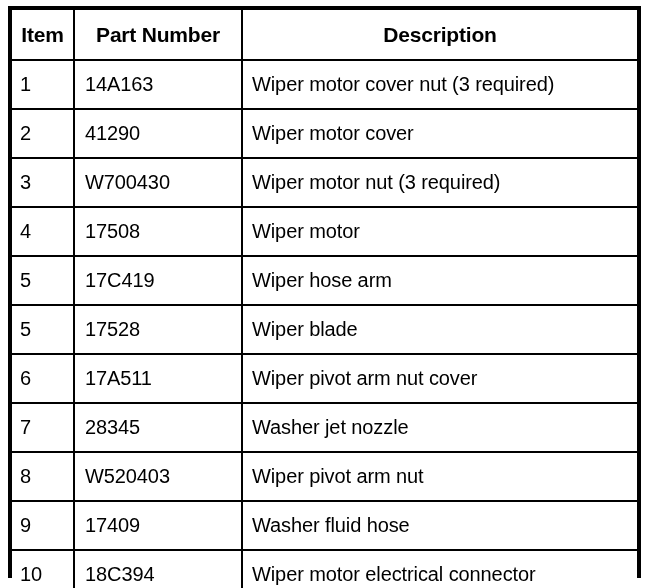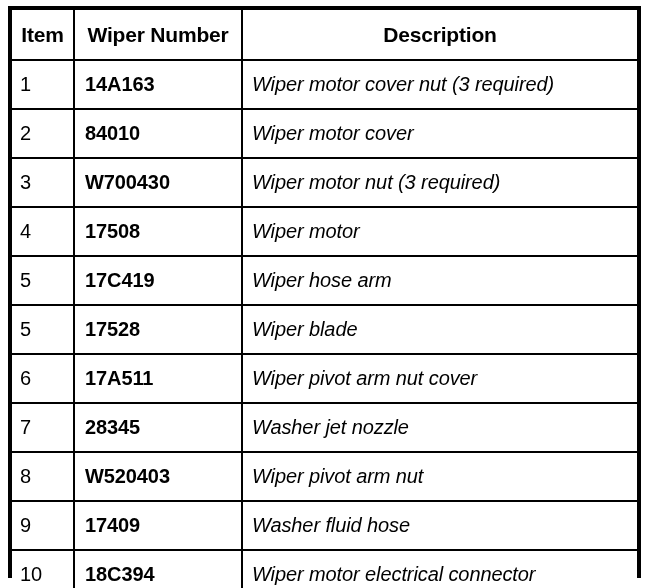--- a/index.html
+++ b/index.html
@@ -73,50 +73,50 @@
 
   tbody td {
     font-weight: normal;
     font-size: 20px;
     text-align: left;
     height: 47px;
     letter-spacing: -0.1px;
   }
 
   tbody td.cell-item { padding-left: 8px; }
-  tbody td.cell-part { padding-left: 10px; font-weight: bold; }
-  tbody td.cell-desc { padding-left: 9px; font-style: italic; }
+  tbody td.cell-part { padding-left: 10px; }
+  tbody td.cell-desc { padding-left: 9px; }
 </style>
 </head>
 <body>
 
 <div class="page">
   <div class="parts-table">
     <table class="grid">
       <colgroup>
         <col class="c-item">
         <col class="c-part">
         <col class="c-desc">
       </colgroup>
       <thead>
         <tr>
           <th>Item</th>
-          <th>Wiper Number</th>
+          <th>Part Number</th>
           <th>Description</th>
         </tr>
       </thead>
       <tbody>
         <tr>
           <td class="cell-item">1</td>
           <td class="cell-part">14A163</td>
           <td class="cell-desc">Wiper motor cover nut (3 required)</td>
         </tr>
         <tr>
           <td class="cell-item">2</td>
-          <td class="cell-part">84010</td>
+          <td class="cell-part">41290</td>
           <td class="cell-desc">Wiper motor cover</td>
         </tr>
         <tr>
           <td class="cell-item">3</td>
           <td class="cell-part">W700430</td>
           <td class="cell-desc">Wiper motor nut (3 required)</td>
         </tr>
         <tr>
           <td class="cell-item">4</td>
           <td class="cell-part">17508</td>

